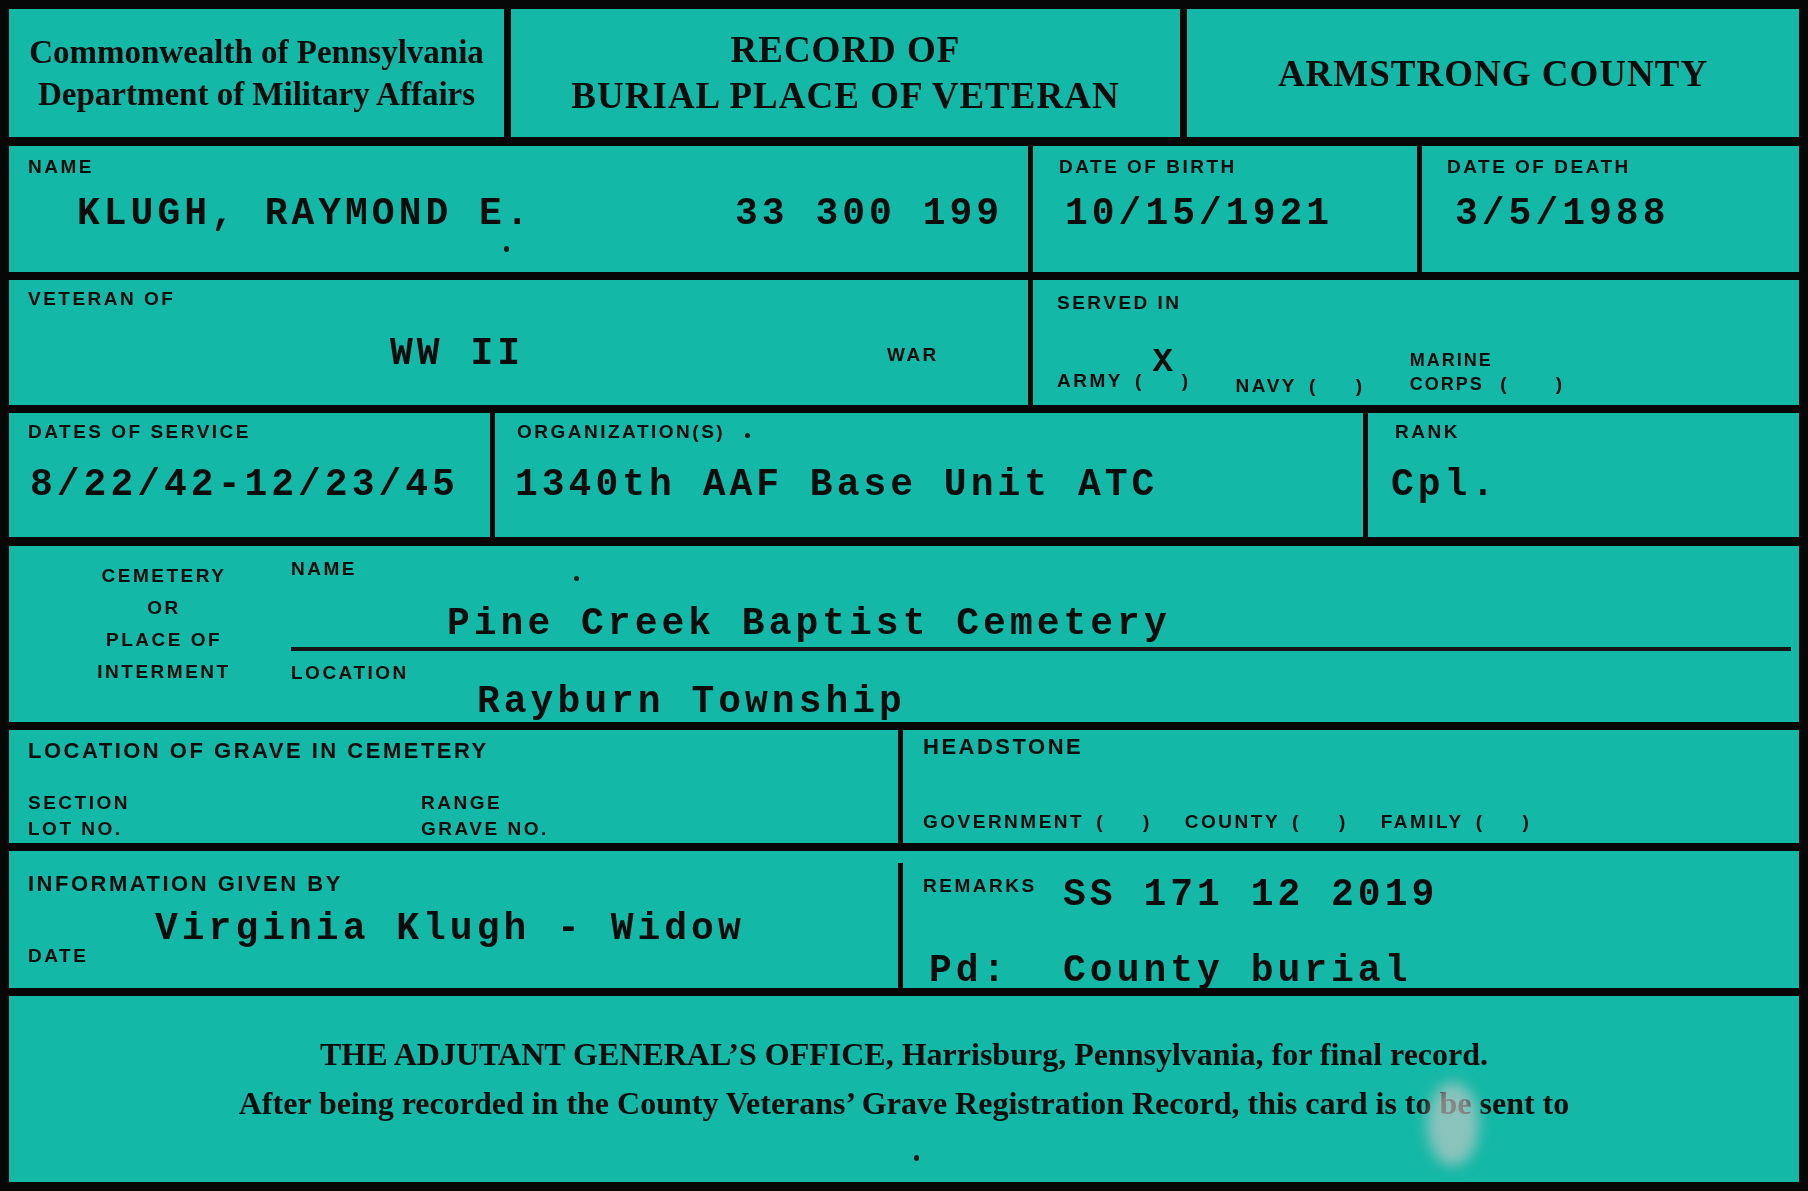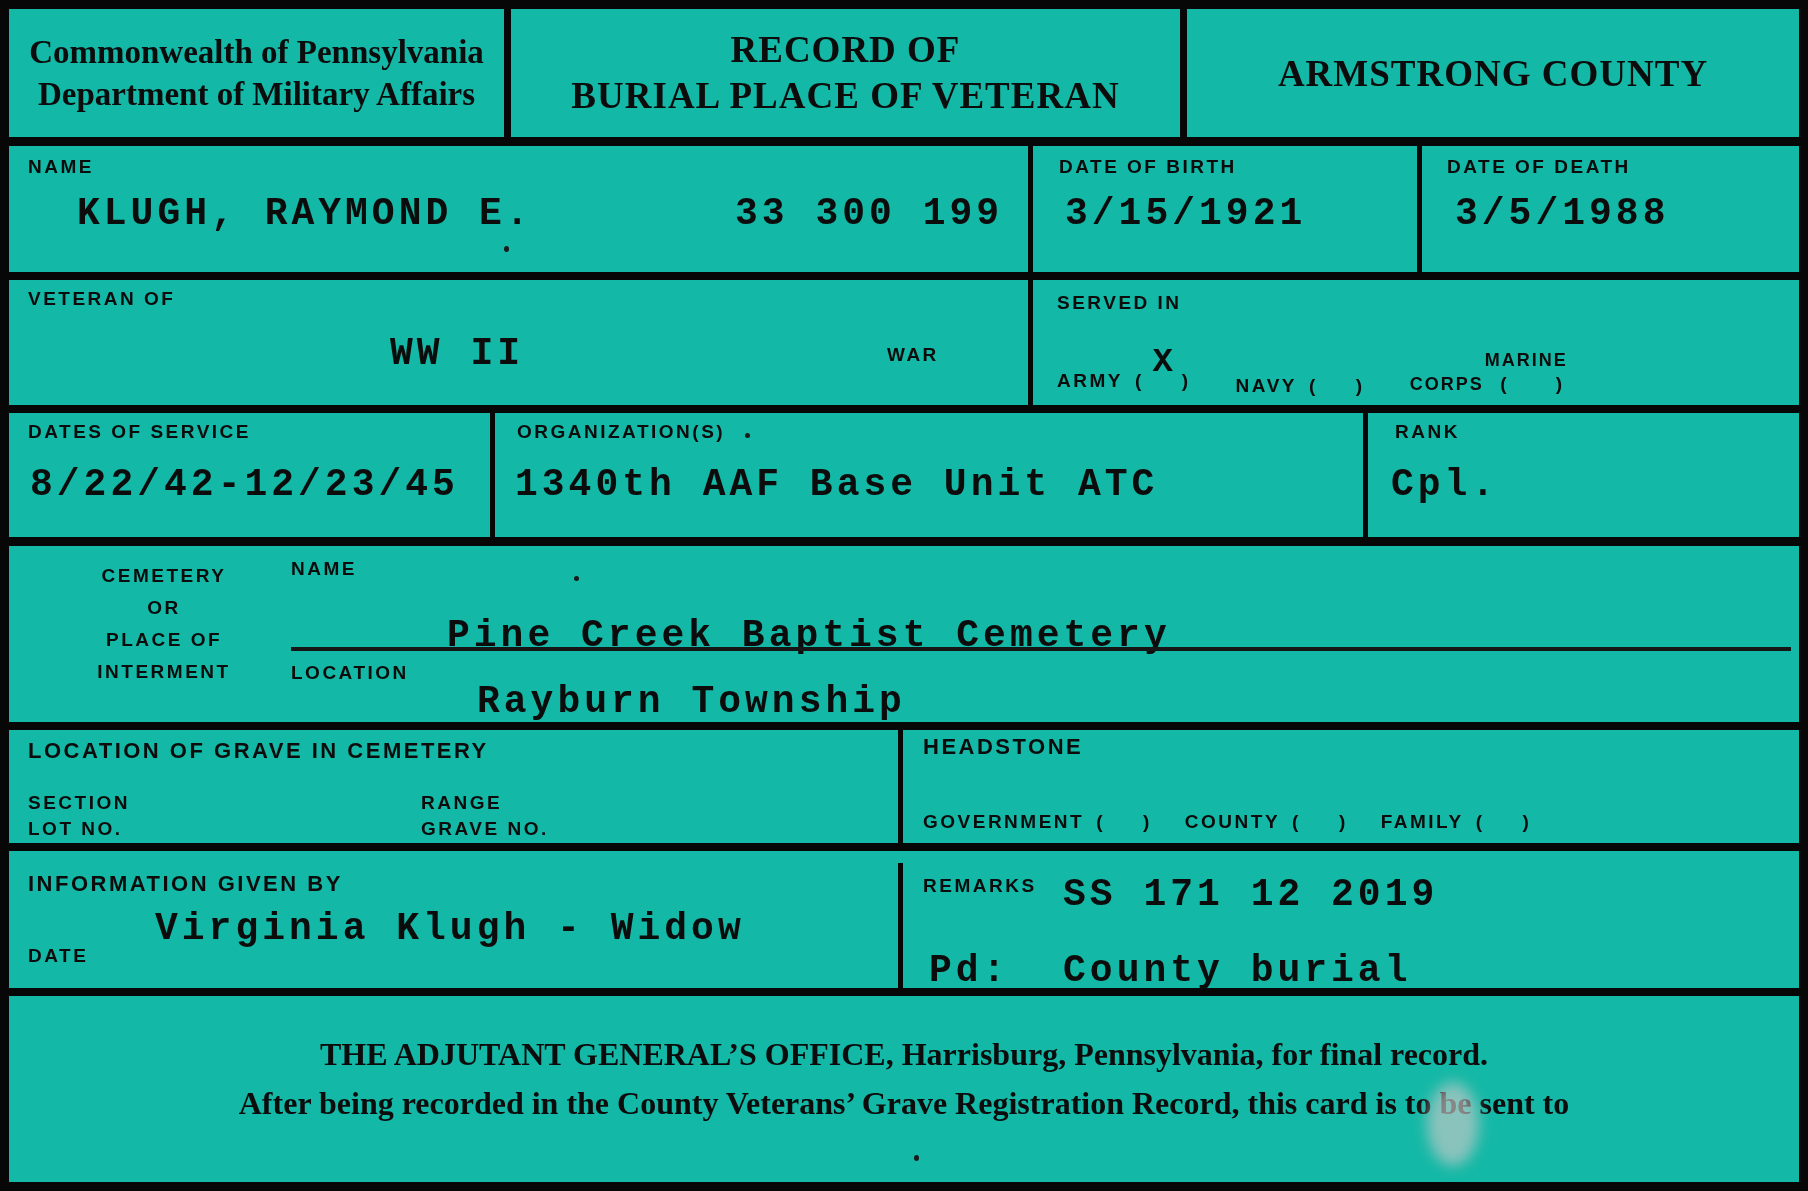--- a/index.html
+++ b/index.html
@@ -47,21 +47,21 @@
 
   
   .ci { display:inline-flex; align-items:baseline; }
   .paren { margin:0 3px; }
   .paren.lp { margin-left:12px; }
   .mark {
     display:inline-block; min-width:32px; text-align:center;
     font-family:"Liberation Mono", monospace; font-weight:bold; font-size:34px;
   }
   .raised { position:relative; top:-16px; }
-  .marine-col { display:inline-flex; flex-direction:column; line-height:24px;align-items:flex-end; }
+  .marine-col { display:inline-flex; flex-direction:column; line-height:24px; }
   .check-line { display:flex; align-items:flex-end; }
 
   
   .cem-underline { position:absolute; height:4px; background:#161616; }
   .cem-block { text-align:center; line-height:32px; }
 
   
   .footer-text { text-align:center; font-size:32px; line-height:49px; padding-top:34px; }
 
   
@@ -93,21 +93,21 @@
       <div class="serifb county">ARMSTRONG COUNTY</div>
     </div>
   </div>
 
   <div class="row r-name">
     <span class="abs lbl" style="left:19px; top:10px;">NAME</span>
     <span class="abs typed" style="left:68px; top:46px;">KLUGH, RAYMOND E.</span>
     <span class="abs typed" style="left:726px; top:46px;">33 300 199</span>
     <div class="vline" style="left:1019px;"></div>
     <span class="abs lbl" style="left:1050px; top:10px;">DATE OF BIRTH</span>
-    <span class="abs typed" style="left:1056px; top:46px;">3/15/1921</span>
+    <span class="abs typed" style="left:1056px; top:46px;">10/15/1921</span>
     <div class="vline" style="left:1408px;"></div>
     <span class="abs lbl" style="left:1438px; top:10px;">DATE OF DEATH</span>
     <span class="abs typed" style="left:1446px; top:46px;">3/5/1988</span>
   </div>
 
   <div class="row r-veteran">
     <span class="abs lbl" style="left:19px; top:8px;">VETERAN OF</span>
     <span class="abs typed" style="left:381px; top:52px;">WW II</span>
     <span class="abs lbl" style="left:878px; top:64px;">WAR</span>
     <div class="vline" style="left:1019px;"></div>
@@ -151,21 +151,21 @@
   </div>
 
   <div class="row r-cemetery">
     <div class="abs cem-block" style="left:50px; top:14px; width:210px;">
       <div class="lbl">CEMETERY</div>
       <div class="lbl">OR</div>
       <div class="lbl">PLACE OF</div>
       <div class="lbl">INTERMENT</div>
     </div>
     <span class="abs lbl" style="left:282px; top:12px;">NAME</span>
-    <span class="abs typed" style="left:438px; top:68px;">Pine Creek Baptist Cemetery</span>
+    <span class="abs typed" style="left:438px; top:56px;">Pine Creek Baptist Cemetery</span>
     <div class="cem-underline" style="left:282px; right:8px; top:101px;"></div>
     <span class="abs lbl" style="left:282px; top:116px;">LOCATION</span>
     <span class="abs typed" style="left:468px; top:134px;">Rayburn Township</span>
   </div>
 
   <div class="row r-grave">
     <span class="abs lbl big" style="left:19px; top:8px;">LOCATION OF GRAVE IN CEMETERY</span>
     <span class="abs lbl" style="left:19px; top:62px;">SECTION</span>
     <span class="abs lbl" style="left:19px; top:88px;">LOT NO.</span>
     <span class="abs typed" style="left:190px; top:60px;"></span>

